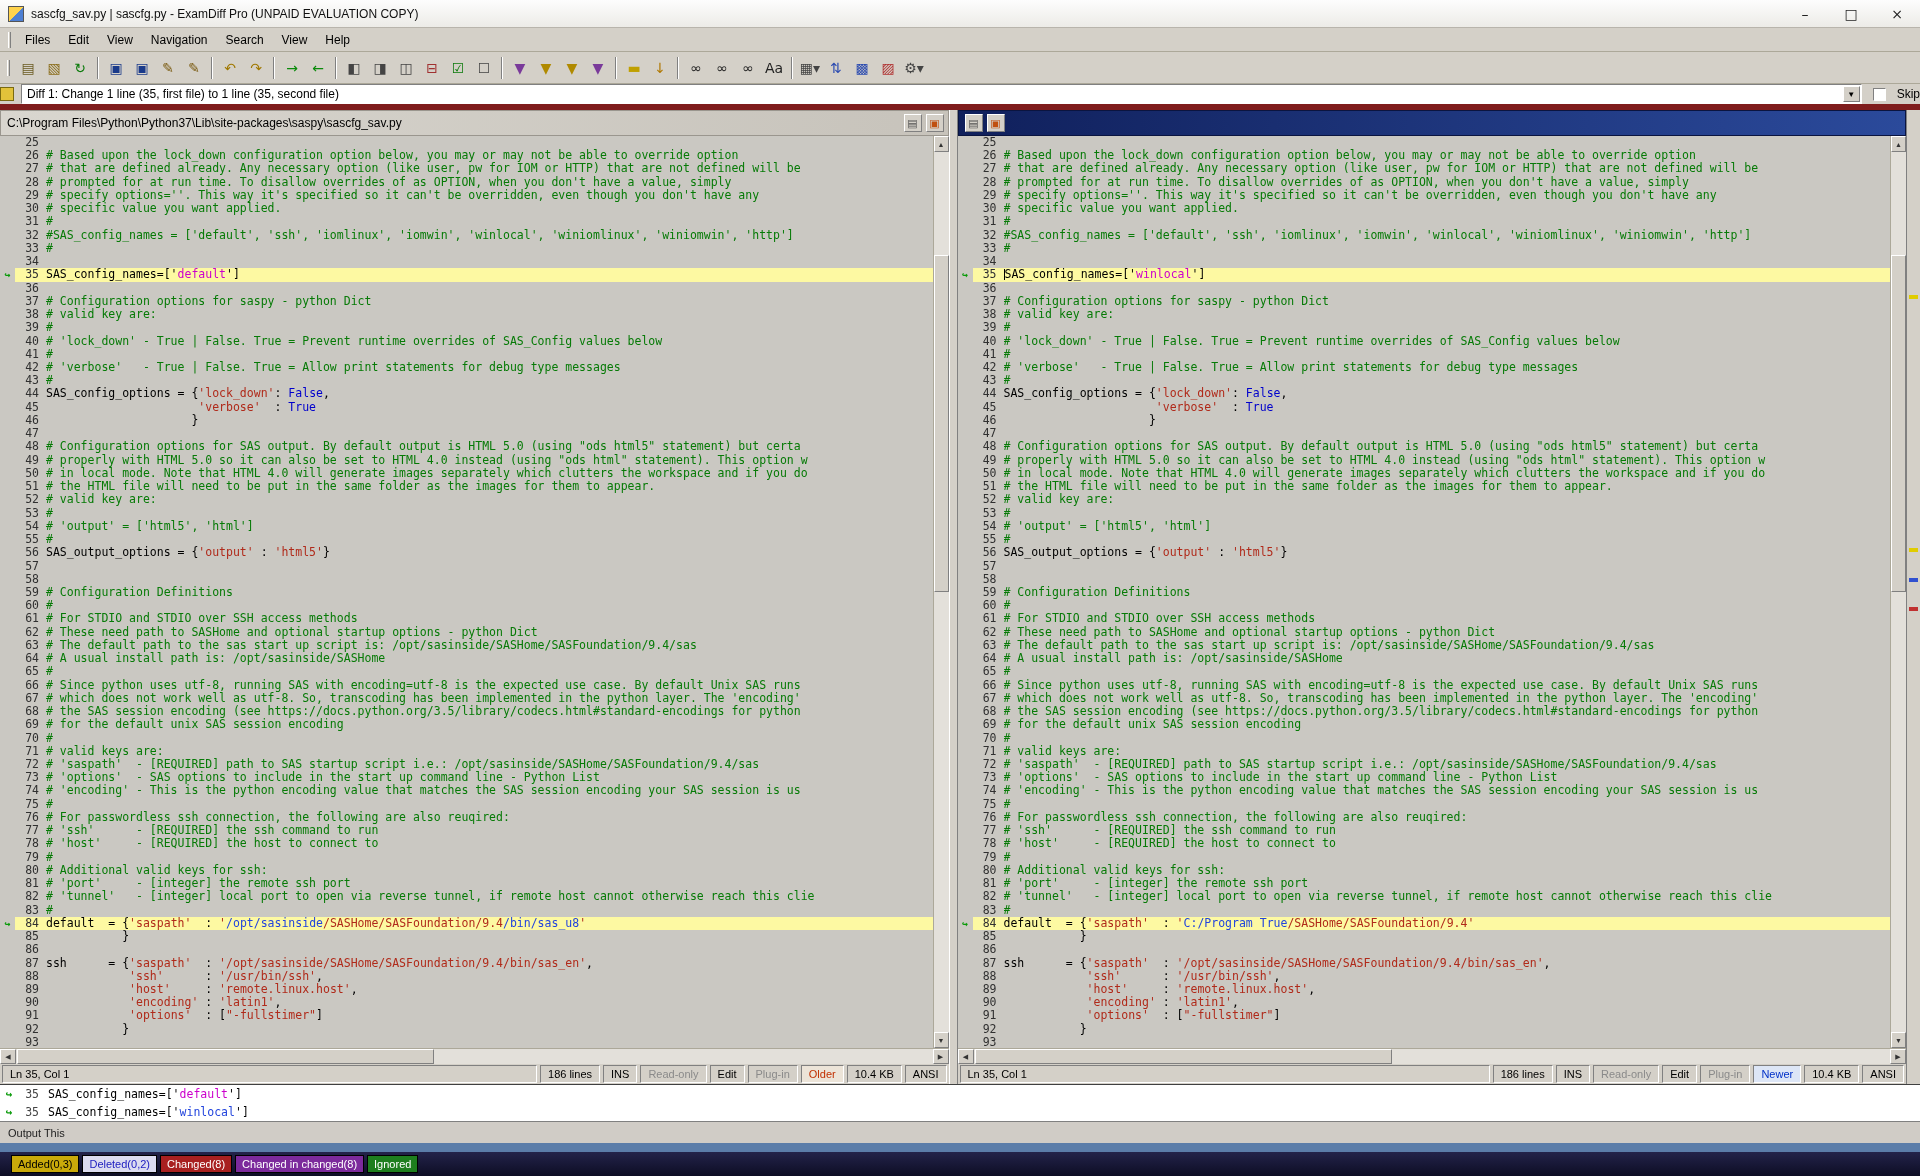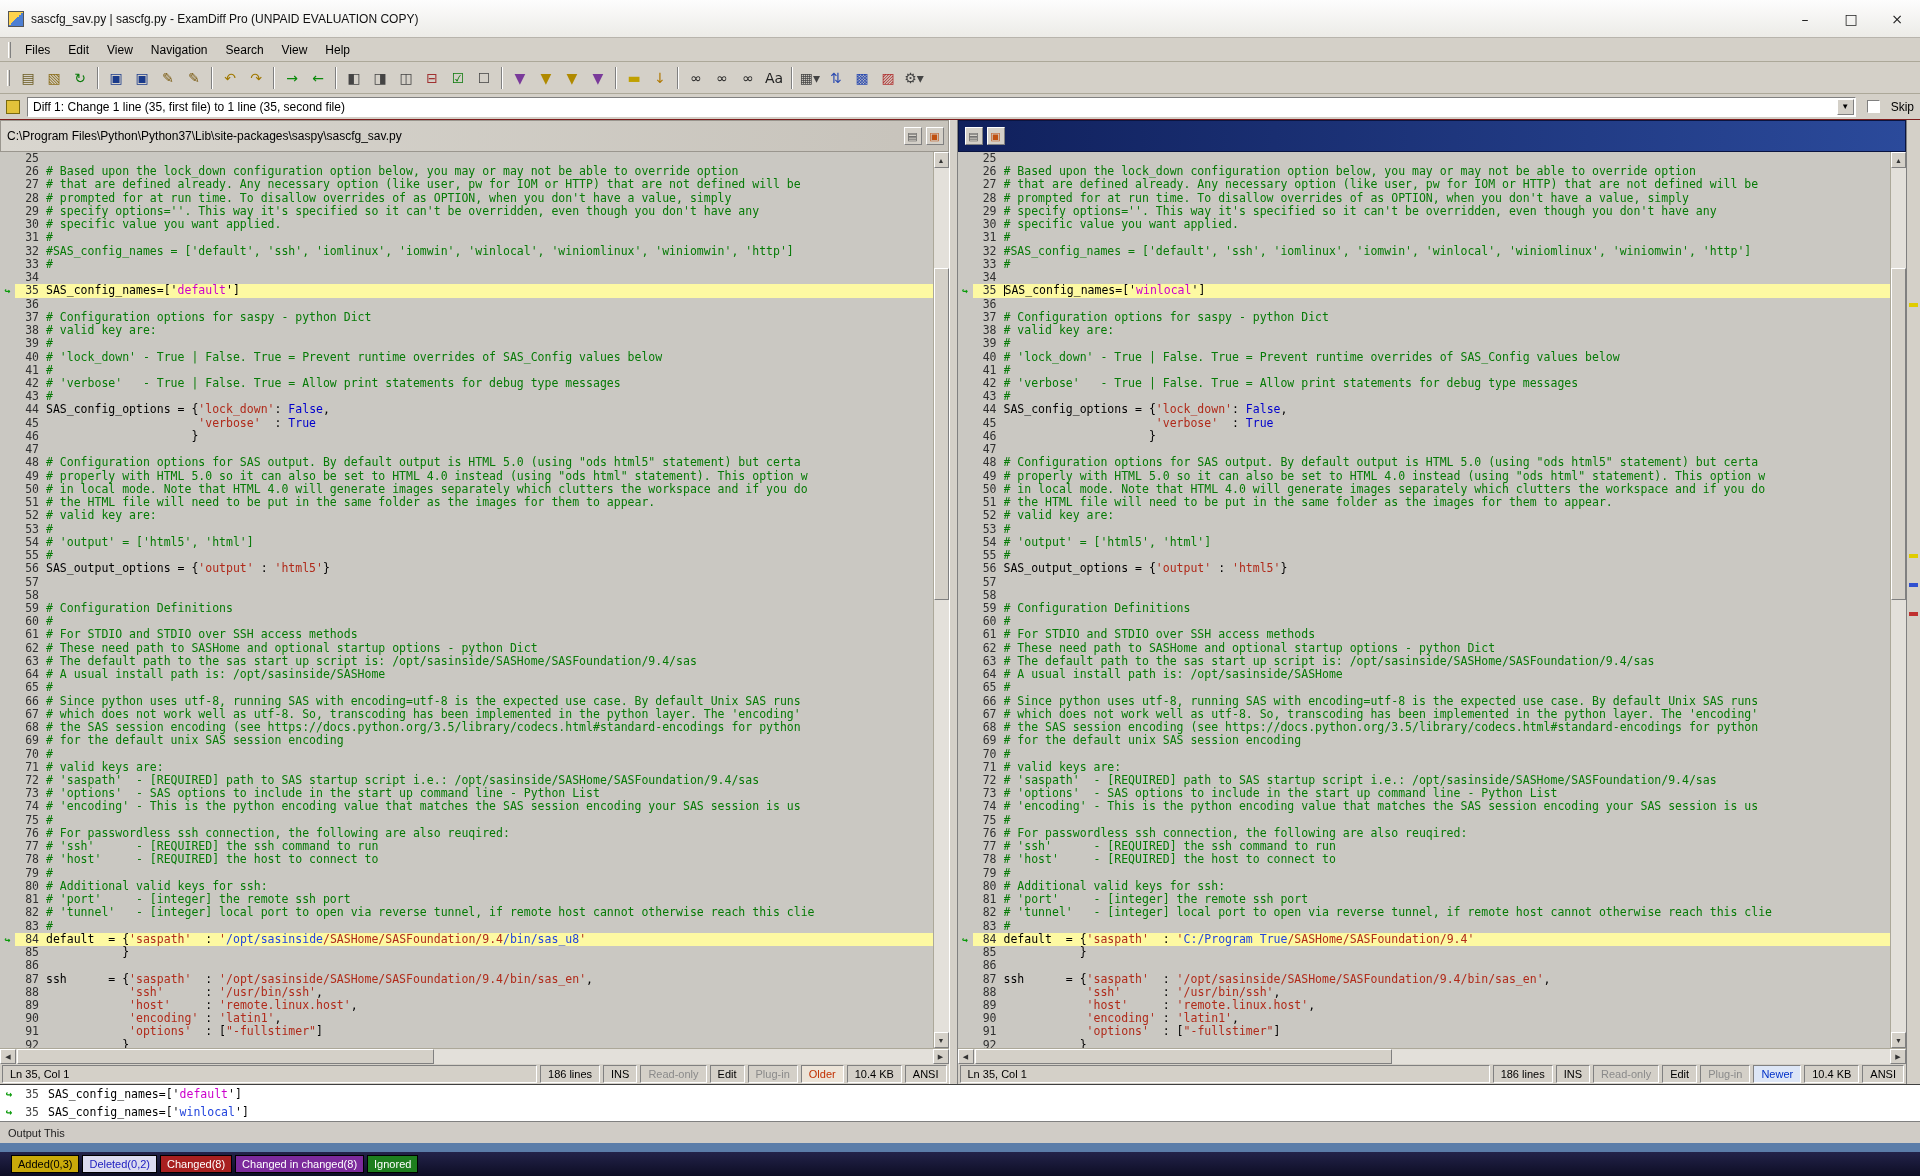--- a/index.html
+++ b/index.html
@@ -1,21 +1,21 @@
 <!DOCTYPE html>
 <html><head>
 <meta charset="utf-8">
 <style>
   *{box-sizing:border-box;margin:0;padding:0}
   html,body{width:1920px;height:1176px;overflow:hidden}
   body{font-family:"Liberation Sans","DejaVu Sans",sans-serif;font-size:12px;color:#000;
        background:#d4d0c8;display:flex;flex-direction:column}
 
   
-  .titlebar{height:38px;background:linear-gradient(#fdfdfd,#ecebe7);display:flex;align-items:center;
+  .titlebar{height:28px;background:linear-gradient(#fdfdfd,#ecebe7);display:flex;align-items:center;
             padding-left:8px;border-bottom:1px solid #b8b4ac;flex:none}
   .app-icon{width:16px;height:16px;margin-right:7px;border:1px solid #555;
             background:linear-gradient(135deg,#ffd34d 0 50%,#4d7fd3 50% 100%)}
   .title-text{flex:1;color:#101010}
   .win-btn{width:46px;height:27px;display:flex;align-items:center;justify-content:center;
            background:transparent;border:none;font-size:14px;color:#222;font-family:"DejaVu Sans",sans-serif}
 
   
   .menubar{height:24px;display:flex;align-items:center;background:#d4d0c8;
            border-bottom:1px solid #aca899;padding-left:3px;flex:none}
@@ -25,35 +25,35 @@
   
   .toolbar{height:32px;display:flex;align-items:center;background:#d4d0c8;
            border-bottom:1px solid #aca899;padding-left:2px;flex:none}
   .tb-btn{width:26px;height:25px;display:flex;align-items:center;justify-content:center;
           background:transparent;border:1px solid transparent;font-size:14px;line-height:1;
           font-family:"DejaVu Sans",sans-serif;padding:0}
   .tb-sep{width:2px;height:22px;border-left:1px solid #808080;border-right:1px solid #fff;margin:0 4px}
 
   
   .diffbar{height:26px;display:flex;align-items:center;background:#d4d0c8;
-           border-bottom:1px solid #7f1d1d;padding:0 6px;gap:7px;flex:none}
+           border-bottom:6px solid #7f1d1d;padding:0 0;gap:7px;flex:none}
   .diff-icon{width:14px;height:14px;background:#e2c23a;border:1px solid #7a6a10;flex:none}
   .diff-combo{flex:1;height:20px;background:#fff;display:flex;align-items:center;
               border:1px solid;border-color:#808080 #fff #fff #808080;padding-left:5px;gap:4px}
   .diff-combo-text{flex:1;white-space:nowrap;overflow:hidden}
   .combo-arrow{width:17px;height:16px;background:#d4d0c8;border:1px solid;
                border-color:#fff #808080 #808080 #fff;display:flex;align-items:center;justify-content:center;
                font-size:8px;margin-right:1px;flex:none}
   .skip-wrap{display:flex;align-items:center;gap:11px;padding-left:4px}
   .cb{width:13px;height:13px;background:#fff;border:1px solid;border-color:#808080 #fff #fff #808080;display:inline-block}
 
   
   .main{flex:1;display:flex;min-height:0}
   .pane{flex:1;display:flex;flex-direction:column;min-width:0}
-  .pane-header{height:32px;display:flex;align-items:center;padding:0 4px 0 6px;flex:none;gap:4px}
+  .pane-header{height:26px;display:flex;align-items:center;padding:0 4px 0 6px;flex:none;gap:4px}
   .pane-header.inactive{background:linear-gradient(90deg,#d9d6cf,#c7c3bb);color:#000;border:1px solid #9a968e}
   .pane-header.active{background:linear-gradient(90deg,#10205c,#2b4a9b);color:#fff;border:1px solid #0a1440}
   .pane-path{flex:1;white-space:nowrap;overflow:hidden}
   .hdr-btn{width:18px;height:18px;background:#d4d0c8;border:1px solid;border-color:#fff #808080 #808080 #fff;
            display:flex;align-items:center;justify-content:center;font-size:11px;padding:0;flex:none}
 
   .pane-body{flex:1;display:flex;min-height:0}
   .code-area{flex:1;min-width:0;overflow:hidden;background:#cac8c2;
              font-family:"DejaVu Sans Mono","Liberation Mono",monospace;font-size:11.5px}
   .code-row{display:flex;white-space:pre;height:13.24px;line-height:13.24px}

